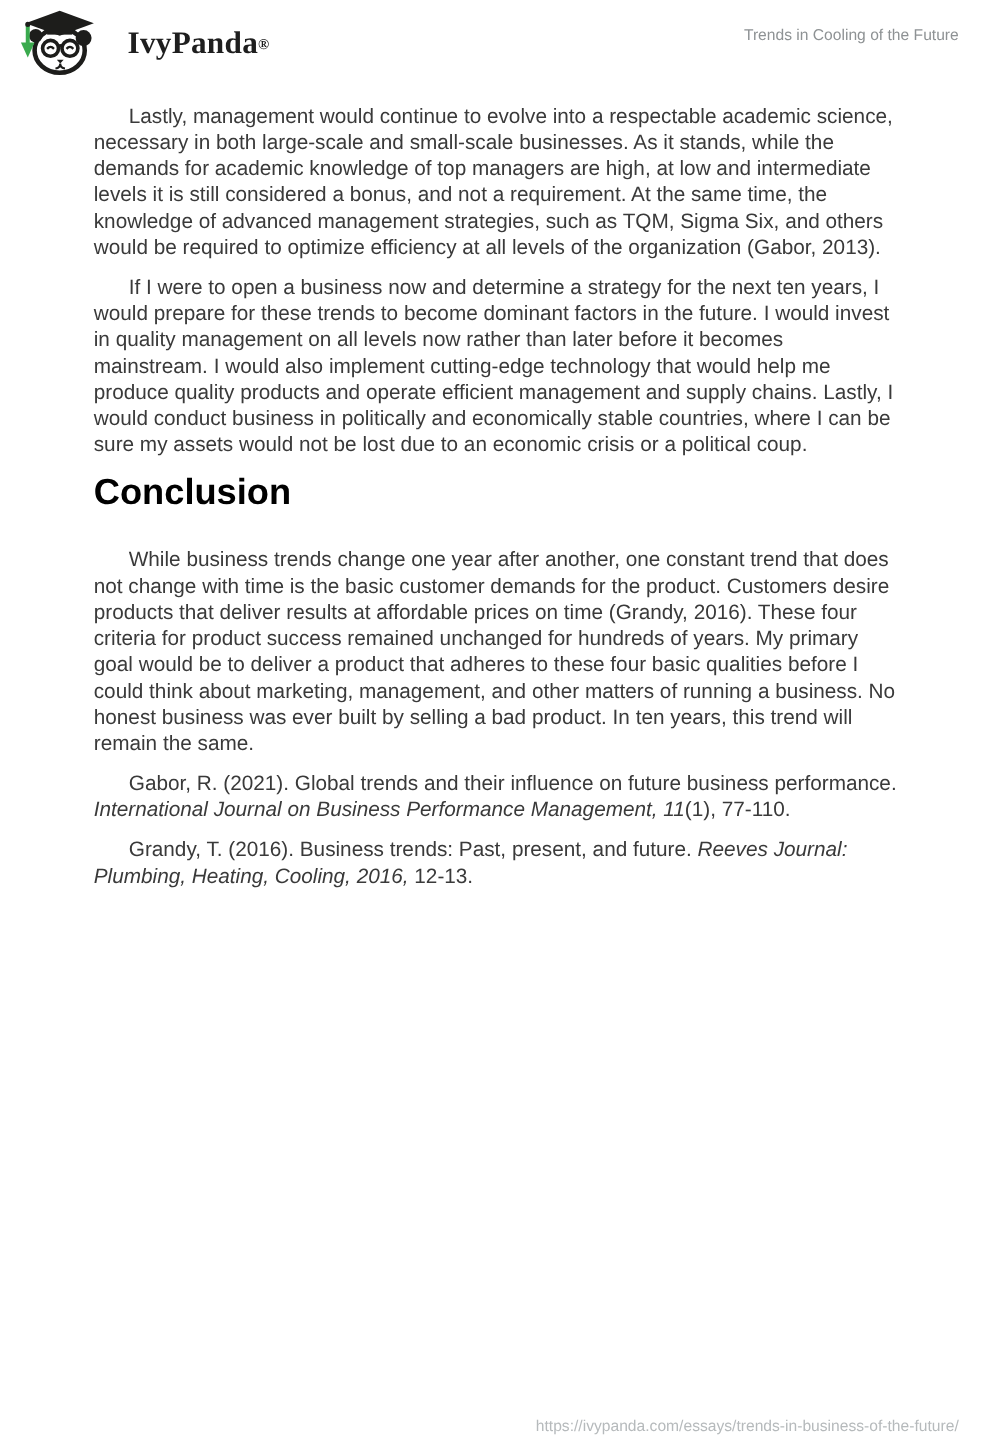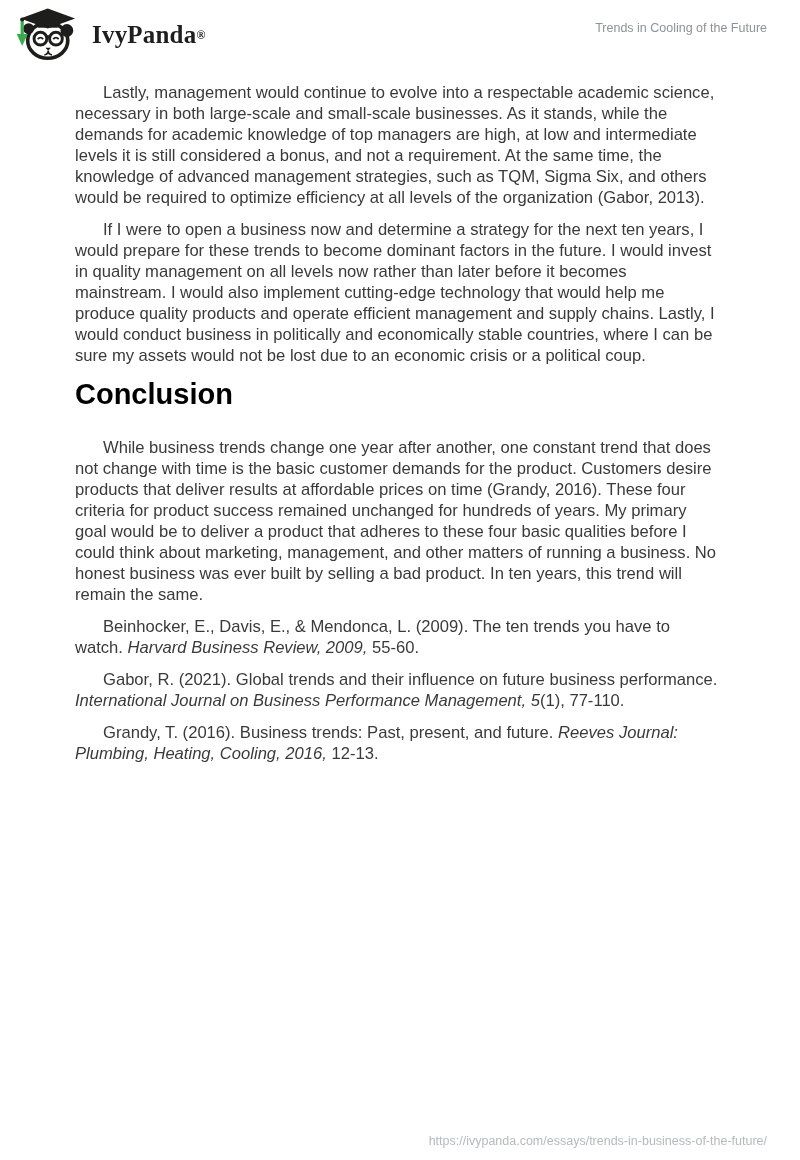--- a/index.html
+++ b/index.html
@@ -25,21 +25,21 @@
     display: flex;
     align-items: center;
   }
   .logo svg { display: block; }
   .wordmark {
     font-family: "Liberation Serif", "DejaVu Serif", serif;
     font-weight: 700;
     font-size: 25px;
     color: #1e1e1e;
     letter-spacing: 0.2px;
-    margin-left: 16px;
+    margin-left: 26px;
   }
   .regmark {
     font-family: "Liberation Serif", "DejaVu Serif", serif;
     font-weight: 700;
     font-size: 12px;
     color: #1e1e1e;
     vertical-align: super;
     line-height: 1;
   }
   .running-title {
@@ -120,23 +120,22 @@
 
     <p class="body-para">Lastly, management would continue to evolve into a respectable academic science, necessary in both large-scale and small-scale businesses. As it stands, while the demands for academic knowledge of top managers are high, at low and intermediate levels it is still considered a bonus, and not a requirement. At the same time, the knowledge of advanced management strategies, such as TQM, Sigma Six, and others would be required to optimize efficiency at all levels of the organization (Gabor, 2013).</p>
 
     <p class="body-para">If I were to open a business now and determine a strategy for the next ten years, I would prepare for these trends to become dominant factors in the future. I would invest in quality management on all levels now rather than later before it becomes mainstream. I would also implement cutting-edge technology that would help me produce quality products and operate efficient management and supply chains. Lastly, I would conduct business in politically and economically stable countries, where I can be sure my assets would not be lost due to an economic crisis or a political coup.</p>
 
     <h2 class="section-heading">Conclusion</h2>
 
     <p class="body-para">While business trends change one year after another, one constant trend that does not change with time is the basic customer demands for the product. Customers desire products that deliver results at affordable prices on time (Grandy, 2016). These four criteria for product success remained unchanged for hundreds of years. My primary goal would be to deliver a product that adheres to these four basic qualities before I could think about marketing, management, and other matters of running a business. No honest business was ever built by selling a bad product. In ten years, this trend will remain the same.</p>
 
 
-    <p class="body-para"><span>Beinhocker, E., Davis, E., &amp; Mendonca, L. (2009). The ten trends you have to watch. </span><span class="it">Harvard Business Review, 2009, </span><span>55-60.</span></p>
 
-    <p class="body-para"><span>Gabor, R. (2021). Global trends and their influence on future business performance. </span><span class="it">International Journal on Business Performance Management, 5</span><span>(1), 77-110.</span></p>
+    <p class="body-para"><span>Gabor, R. (2021). Global trends and their influence on future business performance. </span><span class="it">International Journal on Business Performance Management, 11</span><span>(1), 77-110.</span></p>
 
     <p class="body-para"><span>Grandy, T. (2016). Business trends: Past, present, and future. </span><span class="it">Reeves Journal: Plumbing, Heating, Cooling, 2016, </span><span>12-13.</span></p>
 
   </div>
 
   <div class="footer">
     <span>https://ivypanda.com/essays/trends-in-business-of-the-future/</span>
   </div>
 
 </div>

